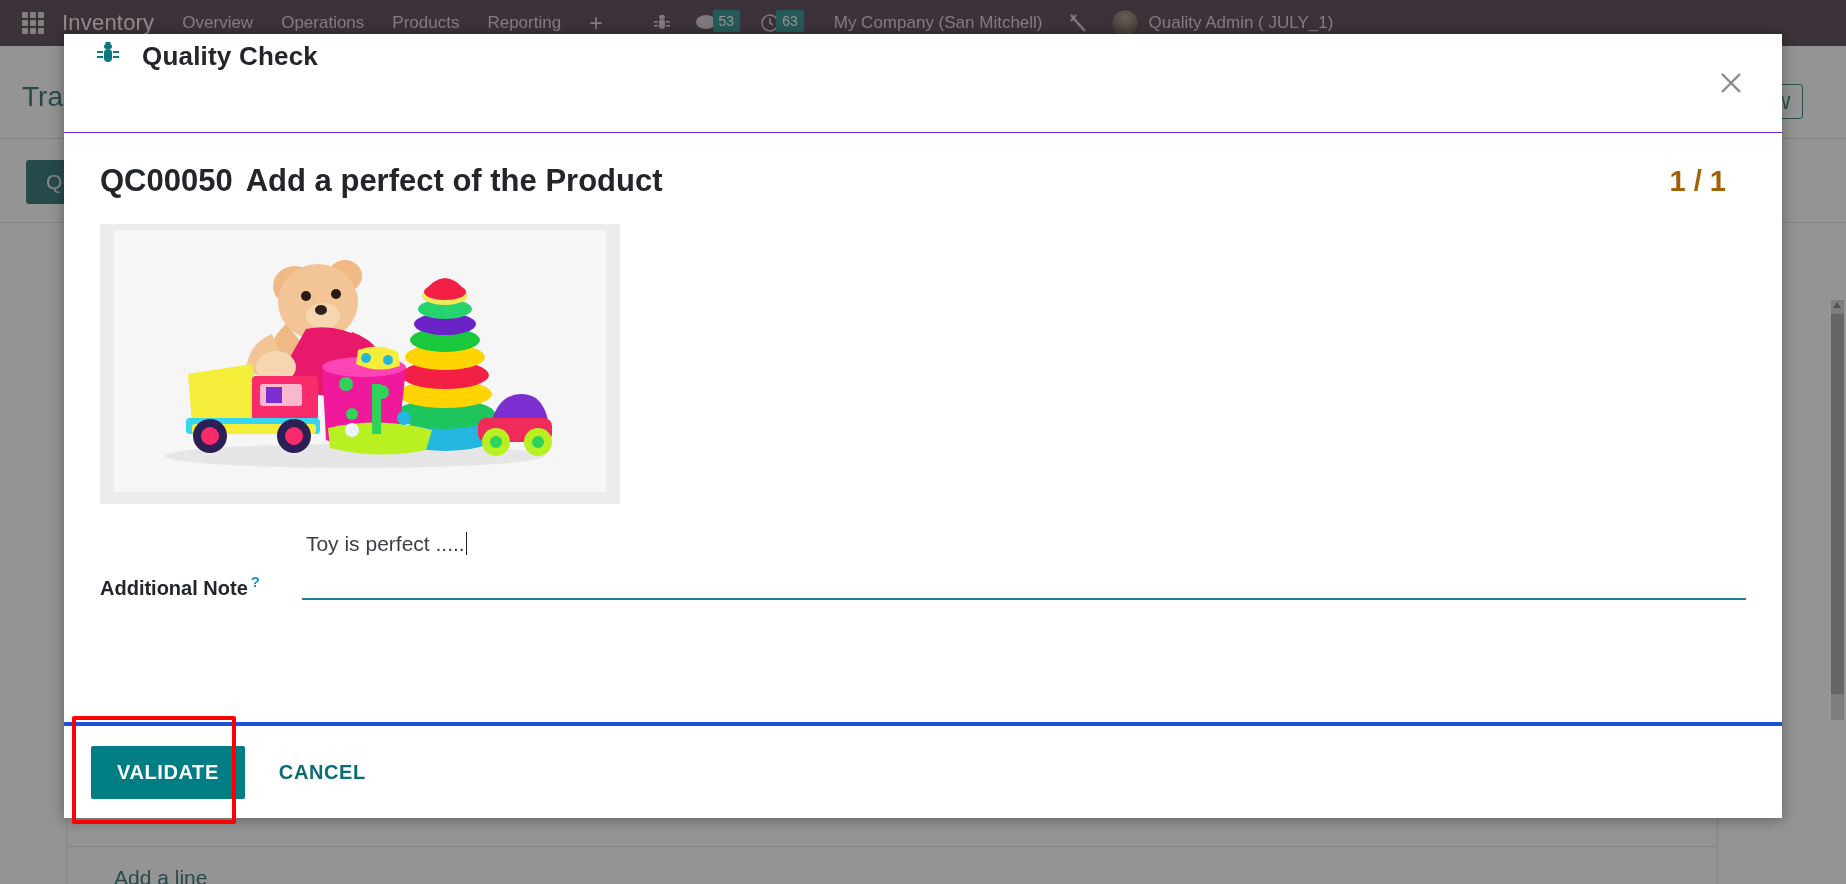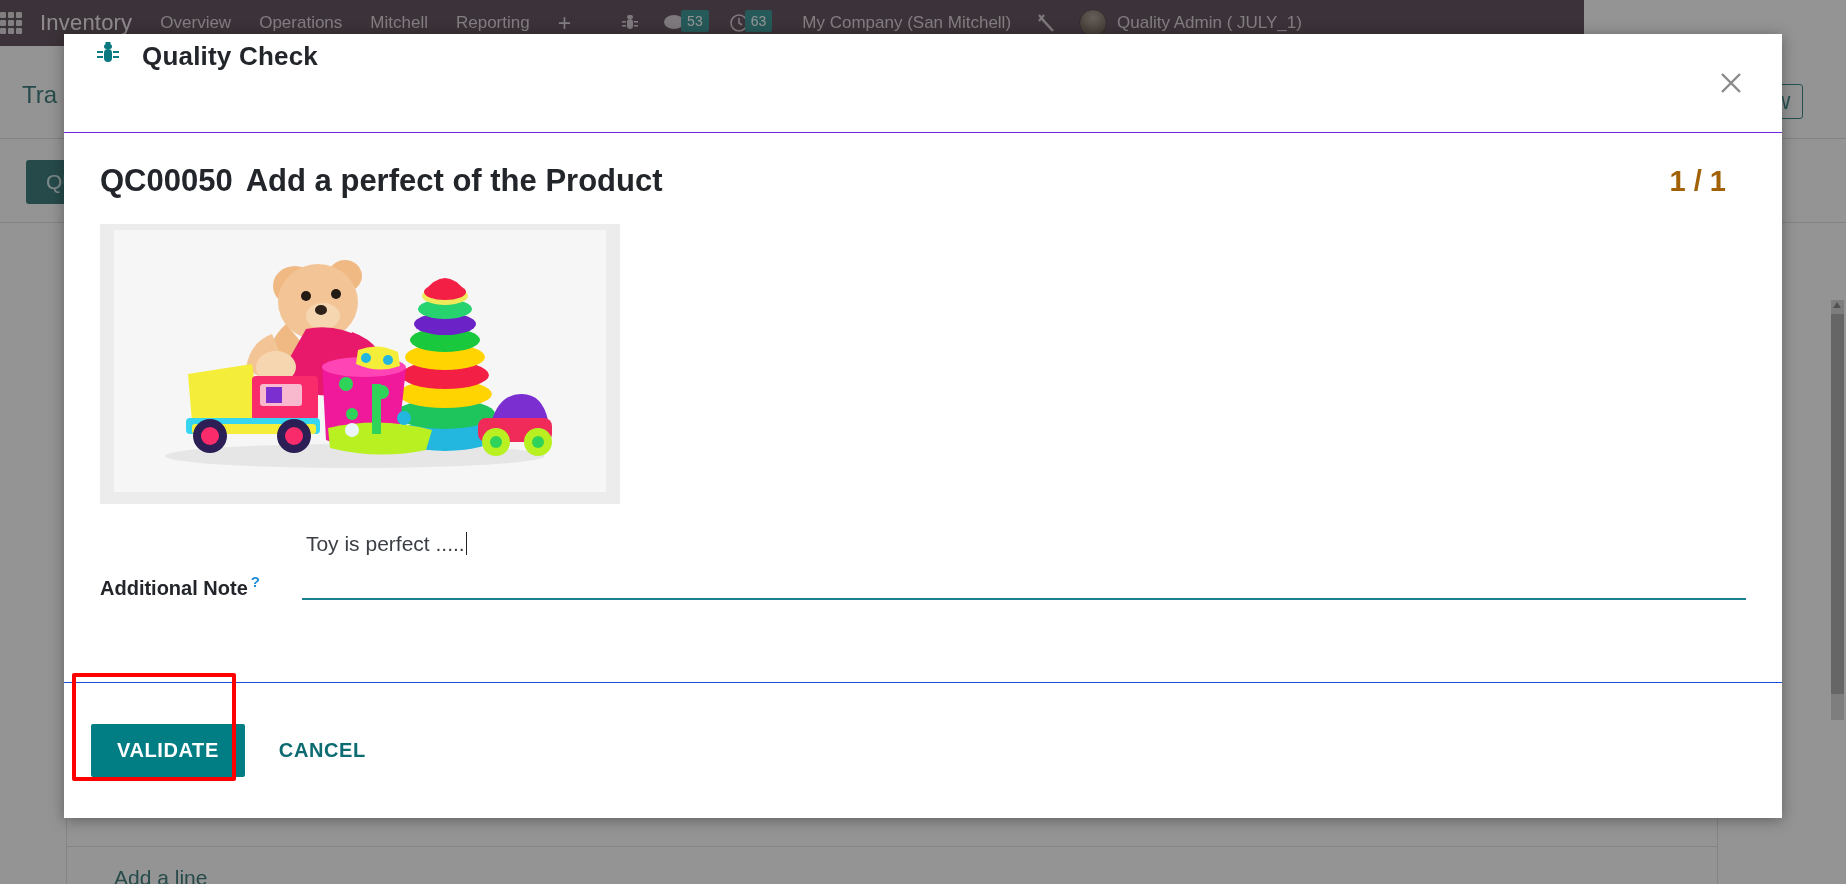--- a/index.html
+++ b/index.html
@@ -11,24 +11,24 @@
   }
 
   
   #app-background {
     position: absolute; inset: 0;
     background: #ffffff;
   }
 
   .navbar {
     position: absolute; top: 0; left: 0;
-    width: 1584px; height: 46px;
+    width: 1846px; height: 46px;
     background: #3d2635;
     display: flex; align-items: center;
-    padding-left: 0;
+    padding-left: 22px;
     color: #e6dfe3;
     white-space: nowrap;
   }
   .apps-grid {
     width: 22px; height: 22px;
     display: grid; grid-template-columns: repeat(3,1fr); grid-template-rows: repeat(3,1fr);
     gap: 2px; margin-right: 18px; flex: none;
   }
   .apps-grid i { background: #d8d0d5; border-radius: 1px; display:block; }
   .nav-brand {
@@ -54,21 +54,21 @@
     width: 28px; height: 28px; border-radius: 50%;
     background: radial-gradient(circle at 50% 30%, #9a8a7c 0%, #5d4a3e 60%, #3a2b22 100%);
     margin-right: 10px; flex:none;
     border: 1px solid #2a1a24;
   }
   .nav-user { font-size: 17px; color: #d6ccd2; }
 
   .bg-content { position: absolute; top: 46px; left: 0; width: 1846px; height: 838px; background:#ffffff; }
   .bg-breadcrumb {
     position: absolute; left: 22px; top: 35px;
-    font-size: 24px; color: #0d5c5c; font-weight: 400;
+    font-size: 28px; color: #0d5c5c; font-weight: 400;
   }
   .bg-newbtn {
     position: absolute; left: 1748px; top: 38px;
     font-size: 23px; color: #0d6b6b;
     border: 1px solid #0d6b6b; padding: 3px 12px; border-radius: 3px;
   }
   .bg-qcbtn {
     position: absolute; left: 26px; top: 114px;
     background: #0d5c5c; color: #cfe6e6;
     font-size: 21px; padding: 10px 20px; border-radius: 3px;
@@ -177,22 +177,22 @@
     position: relative;
   }
   .caret {
     display: inline-block; width: 1px; height: 23px;
     background: #222; vertical-align: -4px; margin-left: 1px;
     animation: blink 1.05s steps(1) infinite;
   }
   @keyframes blink { 50% { opacity: 0; } }
 
   .modal-footer {
-    flex: none; height: 136px;
-    border-top: 1px solid #1d4ed8;
+    flex: none; height: 96px;
+    border-top: 4px solid #1d4ed8;
     display: flex; align-items: center;
     padding-left: 27px;
     position: relative;
   }
   .btn-validate {
     background: #017d84; color: #ffffff;
     border: none; cursor: pointer;
     font-size: 20px; font-weight: bold;
     letter-spacing: .6px;
     padding: 15px 26px; border-radius: 2px;
@@ -227,21 +227,21 @@
         <i></i>
         <i></i>
         <i></i>
         <i></i>
         <i></i>
         <i></i>
     </span>
     <span class="nav-brand">Inventory</span>
     <span class="nav-item">Overview</span>
     <span class="nav-item">Operations</span>
-    <span class="nav-item">Mitchell</span>
+    <span class="nav-item">Products</span>
     <span class="nav-item">Reporting</span>
     <span class="nav-plus">+</span>
     <span class="nav-bug">
       <svg width="18" height="20" viewBox="0 0 18 20" aria-hidden="true">
         <rect x="6" y="6" width="6" height="10" rx="3" fill="#cdc3ca"></rect>
         <rect x="6" y="2" width="6" height="4" rx="2" fill="#cdc3ca"></rect>
         <rect x="1" y="8" width="4" height="1.6" fill="#cdc3ca"></rect>
         <rect x="13" y="8" width="4" height="1.6" fill="#cdc3ca"></rect>
         <rect x="1" y="12" width="4" height="1.6" fill="#cdc3ca"></rect>
         <rect x="13" y="12" width="4" height="1.6" fill="#cdc3ca"></rect>

